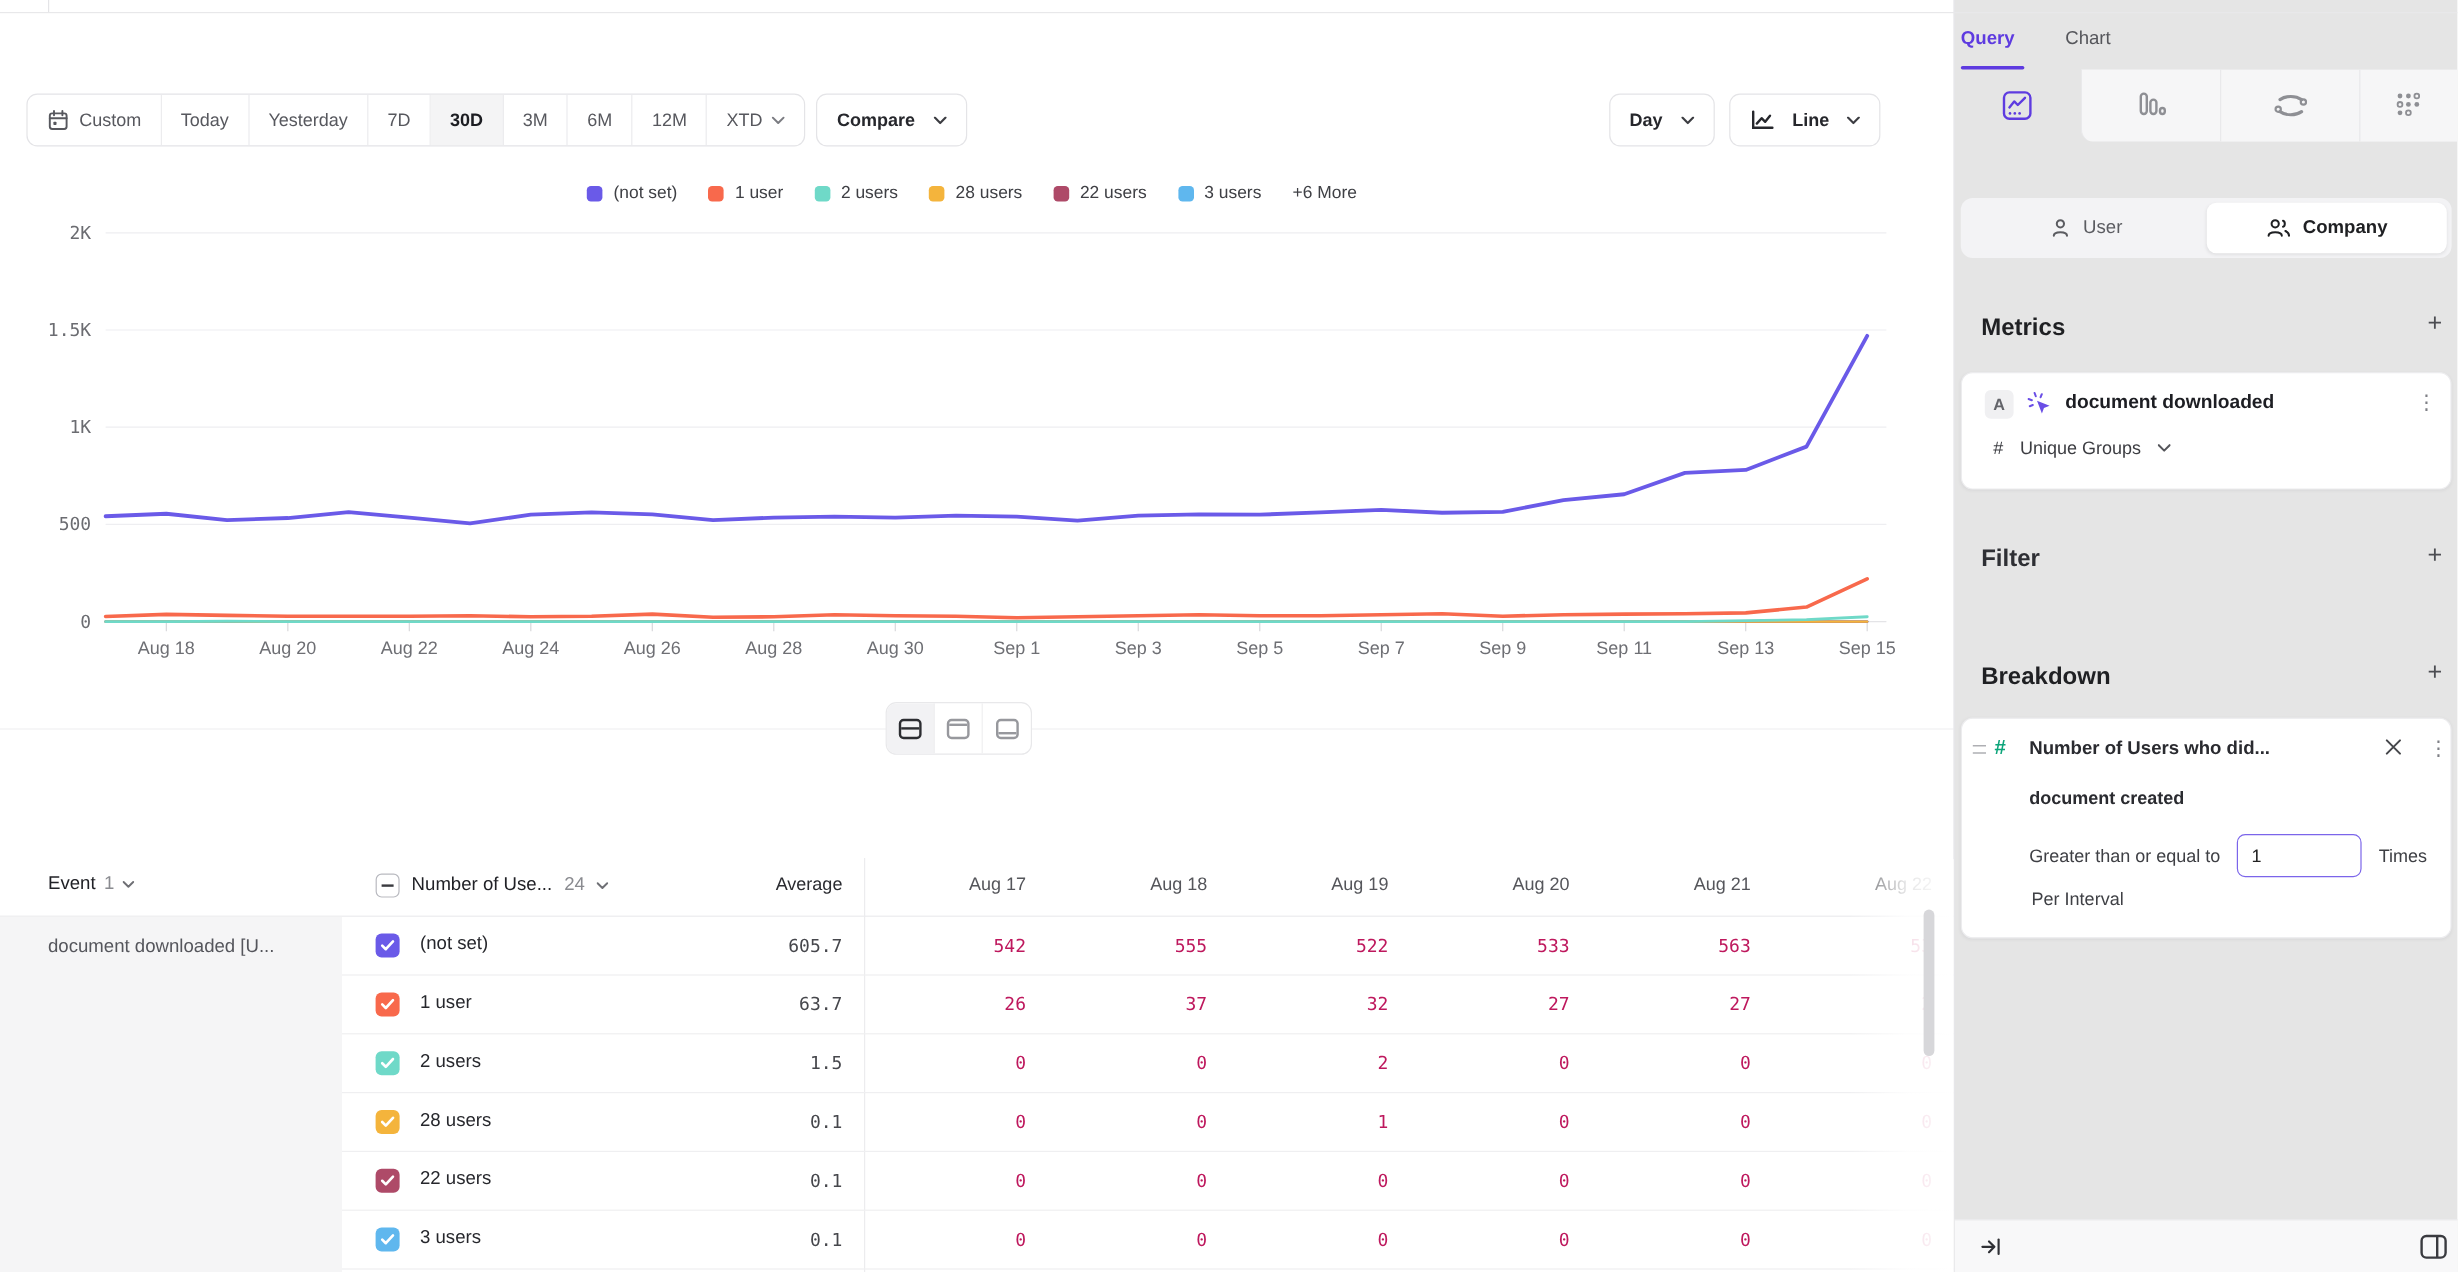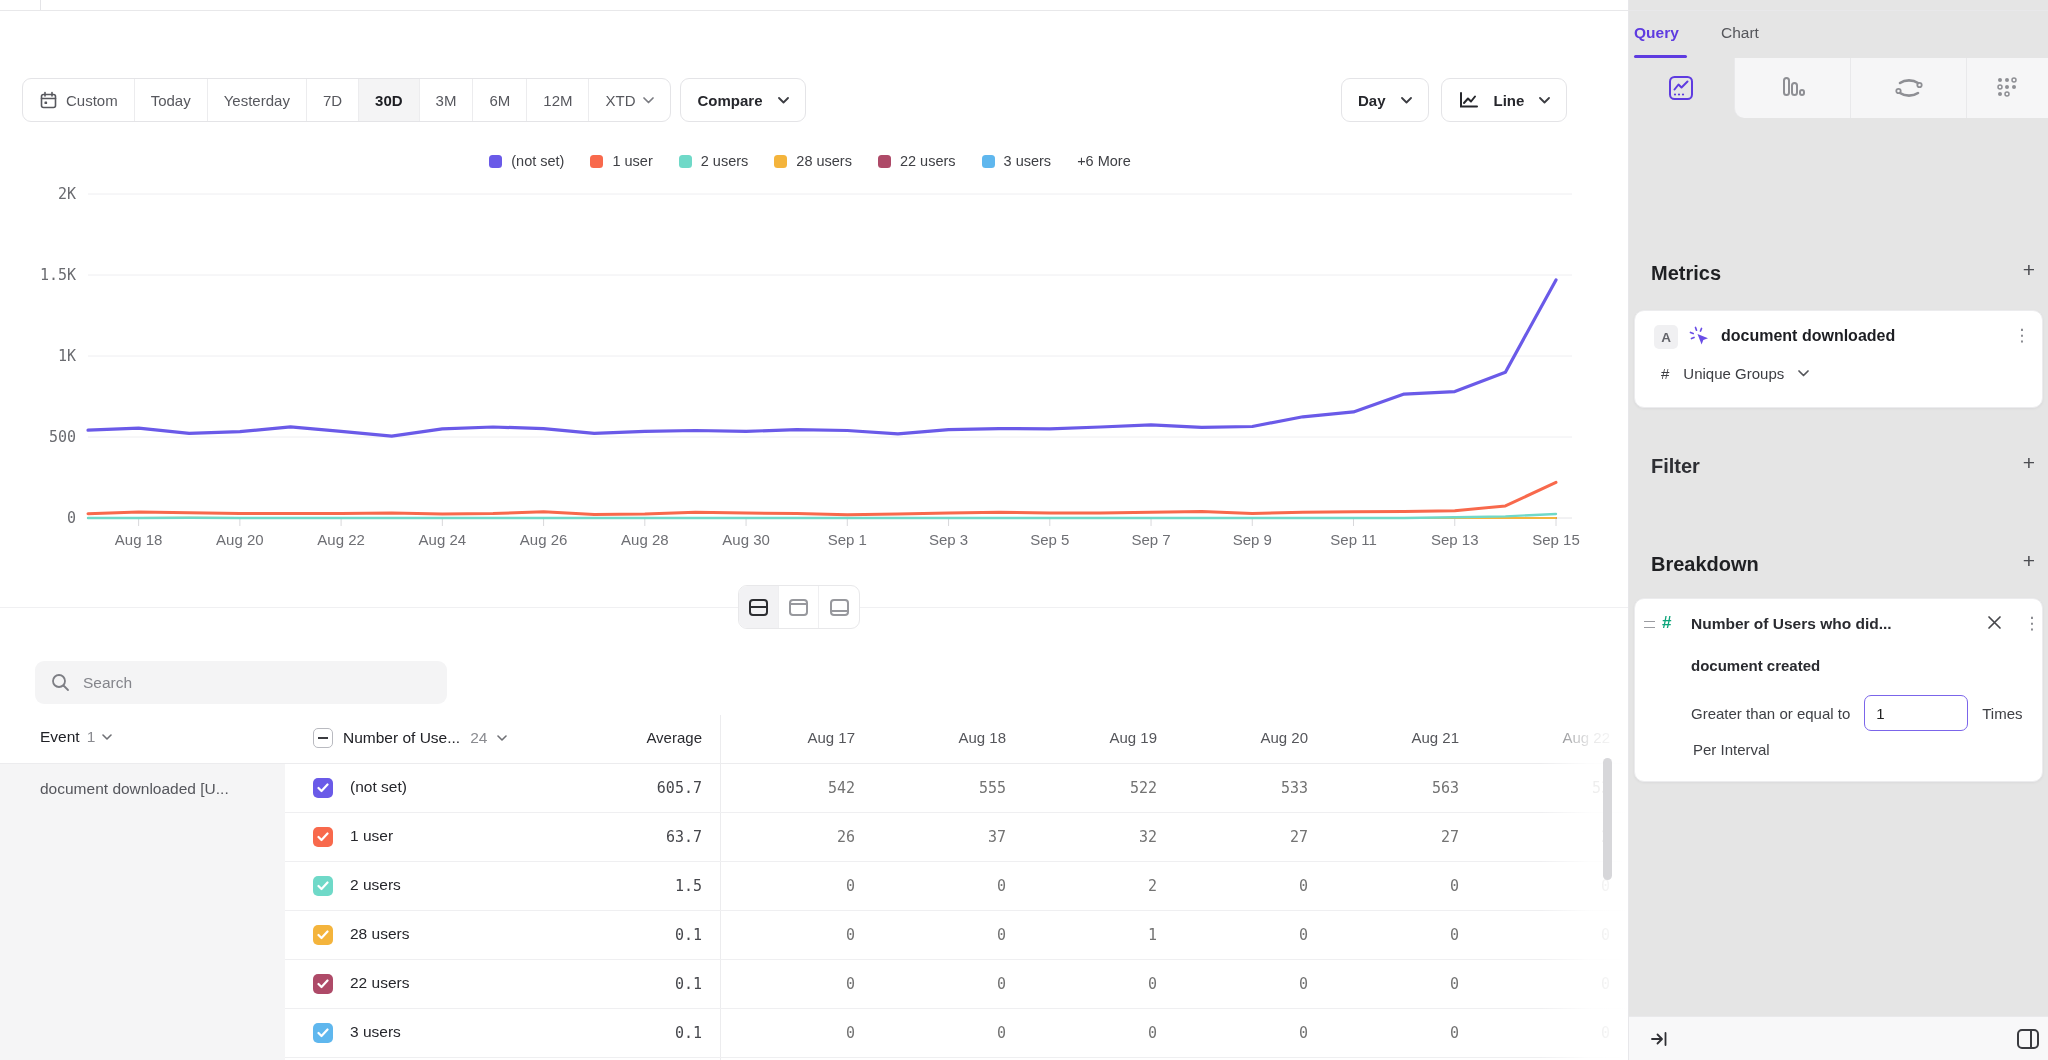--- a/index.html
+++ b/index.html
@@ -53,21 +53,21 @@
   .th-col { position:absolute; top:14px; width:151px; text-align:right; color:#55565b; font-size:15px; }
   .th-avg { color:#2a2b30; }
   .col-divider { position:absolute; left:720px; top:715px; height:345px; width:1px; background:#ececee; }
 
   .event-cell { position:absolute; left:0; top:764px; width:285px; height:296px; background:#f5f5f6; font-size:15.5px; color:#55565c; padding:16px 0 0 40px; cursor:pointer; }
   .rows { position:absolute; left:0; top:764px; width:1628px; }
   .trow { position:absolute; left:0; width:1628px; height:49px; }
   .trow::after { content:''; position:absolute; left:285px; right:0; bottom:0; height:1px; background:#efeff1; }
   .row-check { position:absolute; left:313px; top:14px; width:20px; height:20px; border-radius:5px; display:flex; align-items:center; justify-content:center; cursor:pointer; }
   .row-label { position:absolute; left:350px; top:14px; font-size:15.5px; color:#26272c; }
-  .cell { position:absolute; top:15px; width:151px; text-align:right; font-size:15px; color:#737373; }
+  .cell { position:absolute; top:15px; width:151px; text-align:right; font-size:15px; color:#be185d; }
   .cell-avg { color:#46474c; }
 
   .table-fade { position:absolute; left:1540px; top:716px; width:88px; height:344px; background:linear-gradient(90deg, rgba(255,255,255,0) 0%, rgba(255,255,255,0.85) 55%, #fff 100%); pointer-events:none; z-index:3; }
   .scroll-pill { position:absolute; left:1603px; top:758px; width:9px; height:122px; border-radius:5px; background:#d7d7da; z-index:4; cursor:grab; }
 
   
   .panel { position:absolute; left:1628px; top:0; width:420px; height:1060px; border-left:1px solid #e7e7ea; background:#e5e5e5; }
   .panel-tabs { position:absolute; left:0; top:10px; height:48px; width:100%; }
   .ptab { position:absolute; top:14px; font-size:15.5px; color:#55565b; cursor:pointer; }
   .ptab.active { color:#5e3be0; font-weight:700; }
@@ -265,27 +265,20 @@
         <div class="lay-ic lay-mid"></div>
       </div>
     <div class="layout-btn">
         <div class="lay-ic lay-top"></div>
       </div>
     <div class="layout-btn">
         <div class="lay-ic lay-bot"></div>
       </div>
   </div>
 
-  <div class="search-box">
-    <svg class="ic" width="19" height="19" viewBox="0 0 19 19">
-        <circle cx="8" cy="8" r="6" fill="none" stroke="#7d7e84" stroke-width="1.8"></circle>
-        <path d="M12.5 12.5 L17 17" stroke="#7d7e84" stroke-width="1.8" stroke-linecap="round"></path>
-      </svg>
-    <span>Search</span>
-  </div>
 
   <div class="thead">
     <div class="th-event">
       <span>Event</span>
       <span class="th-count">1</span>
       <svg class="ic" width="10" height="6" viewBox="0 0 10 6">
           <path d="M1 1 L5 5 L9 1" fill="none" stroke="#6f7075" stroke-width="1.6" stroke-linecap="round" stroke-linejoin="round"></path>
         </svg>
     </div>
     <div class="th-metric">
@@ -446,20 +439,38 @@
           <circle cx="18" cy="4" r="2" fill="none" stroke="#8e8f94" stroke-width="1.5"></circle>
           <circle cx="4" cy="11" r="2" fill="none" stroke="#8e8f94" stroke-width="1.5"></circle>
           <circle cx="11" cy="11" r="2" fill="#8e8f94"></circle>
           <circle cx="18" cy="11" r="2" fill="#8e8f94"></circle>
           <circle cx="4" cy="18" r="2" fill="#8e8f94"></circle>
           <circle cx="11" cy="18" r="2" fill="none" stroke="#8e8f94" stroke-width="1.5"></circle>
         </svg>
     </div>
   </div>
 
+  <div class="scope-toggle">
+    <div class="scope-opt">
+      <svg class="ic" width="18" height="18" viewBox="0 0 18 18">
+          <circle cx="9" cy="5.5" r="3" fill="none" stroke="#5b5c61" stroke-width="1.7"></circle>
+          <path d="M3.5 15.5 C3.5 11.5, 14.5 11.5, 14.5 15.5" fill="none" stroke="#5b5c61" stroke-width="1.7" stroke-linecap="round"></path>
+        </svg>
+      <span>User</span>
+    </div>
+    <div class="scope-opt active">
+      <svg class="ic" width="21" height="18" viewBox="0 0 21 18">
+          <circle cx="8" cy="5.5" r="3" fill="none" stroke="#1f2023" stroke-width="1.7"></circle>
+          <path d="M2.5 15.5 C2.5 11.5, 13.5 11.5, 13.5 15.5" fill="none" stroke="#1f2023" stroke-width="1.7" stroke-linecap="round"></path>
+          <path d="M14.5 3 C16.5 3.5, 16.5 7.5, 14.5 8" fill="none" stroke="#1f2023" stroke-width="1.7" stroke-linecap="round"></path>
+          <path d="M16.5 11.5 C19 12.5, 19.5 14, 19.5 15.5" fill="none" stroke="#1f2023" stroke-width="1.7" stroke-linecap="round"></path>
+        </svg>
+      <span>Company</span>
+    </div>
+  </div>
 
   <div class="section-head" style="top:262px;">Metrics</div>
   <div class="plus-btn" style="top:258px;">+</div>
 
   <div class="card metric-card">
     <div class="badge-a">A</div>
     <svg class="ic" style="position:absolute;left:52px;top:13px;" width="26" height="26" viewBox="0 0 26 26">
         <path d="M10.5 10 L21 14.2 L16.3 15.9 L14.6 20.6 Z" fill="#6A4EE6"></path>
         <path d="M8.5 3.5 L9.5 6.2 M3.5 8.5 L6.2 9.5 M4.5 14.5 L7 13.5 M14.5 4.5 L13.5 7" stroke="#6A4EE6" stroke-width="1.7" stroke-linecap="round"></path>
       </svg>

